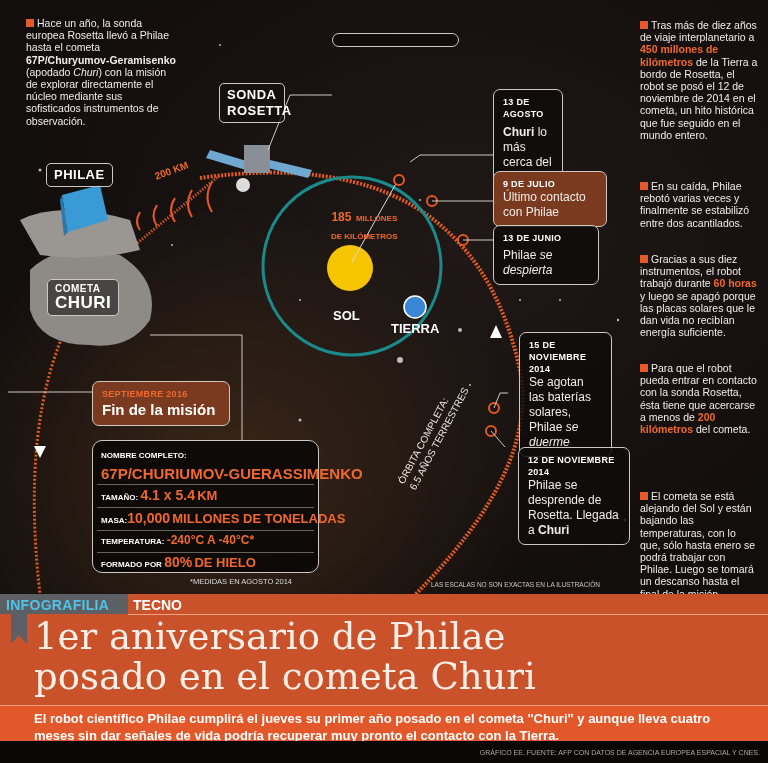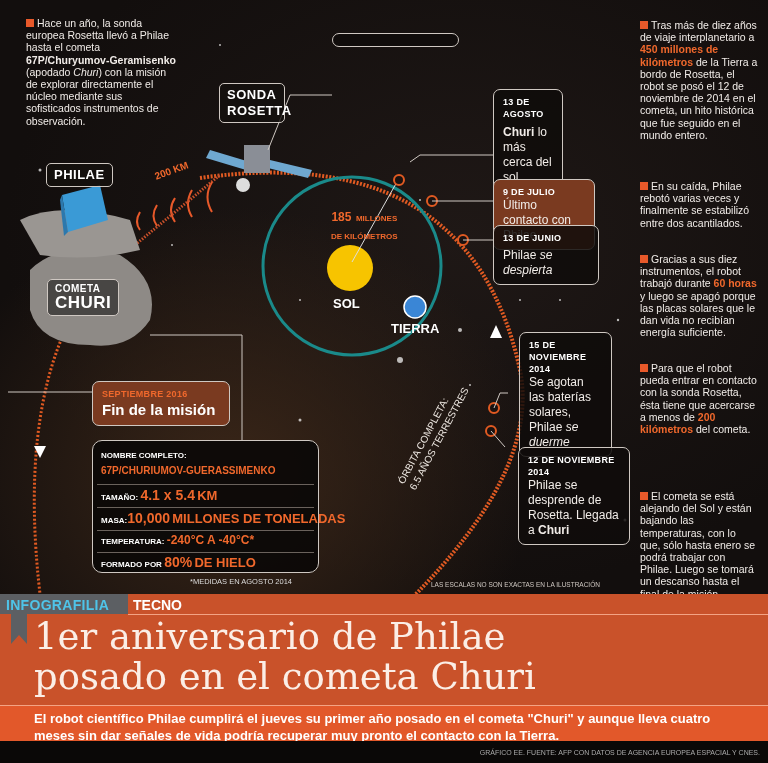--- a/index.html
+++ b/index.html
@@ -116,36 +116,36 @@
   <div style="font-size:10px;line-height:11px;">COMETA</div>
   <div style="font-size:17px;line-height:18px;">CHURI</div>
 </div>
 <div style="position:absolute;left:154px;top:165px;font-size:10px;font-weight:bold;color:#f0682c;transform:rotate(-20deg);">200 KM</div>
 
 <div style="position:absolute;left:331px;top:207px;color:#f0682c;font-weight:bold;text-align:center;">
   <span style="font-size:12px;">185</span>
   <span style="font-size:8px;">MILLONES</span><br>
   <span style="font-size:8px;">DE KILÓMETROS</span>
 </div>
-<div style="position:absolute;left:333px;top:296px;font-size:13px;font-weight:bold;">SOL</div>
+<div style="position:absolute;left:333px;top:308px;font-size:13px;font-weight:bold;">SOL</div>
 <div style="position:absolute;left:391px;top:321px;font-size:13px;font-weight:bold;">TIERRA</div>
 
 <div style="position:absolute;left:395px;top:480px;font-size:10px;line-height:13px;transform:rotate(-62deg);transform-origin:left top;color:#ece6e0;">
   <div>ÓRBITA COMPLETA:</div>
   <div>6.5 AÑOS TERRESTRES</div>
 </div>
 <div style="position:absolute;left:431px;top:581px;font-size:6.5px;color:#cfc8c2;">LAS ESCALAS NO SON EXACTAS EN LA ILUSTRACIÓN</div>
 
 <div class="box" style="left:332px;top:33px;width:127px;">
 </div>
 <div class="box" style="left:493px;top:89px;width:70px;">
   <div class="d" style="margin-bottom:5px;">13 DE AGOSTO</div>
   <div class="t"><span class="b">Churi</span><span> lo más cerca del sol</span></div>
 </div>
-<div class="box brown" style="left:493px;top:171px;width:102px;margin-top:8px;">
+<div class="box brown" style="left:493px;top:171px;width:114px;">
   <div class="d">9 DE JULIO</div>
   <div class="t">Último contacto con Philae</div>
 </div>
 <div class="box" style="left:493px;top:225px;width:106px;">
   <div class="d" style="margin-bottom:4px;">13 DE JUNIO</div>
   <div class="t"><span>Philae </span><span class="i">se despierta</span></div>
 </div>
 <div class="box" style="left:519px;top:332px;width:93px;">
   <div class="d">15 DE NOVIEMBRE 2014</div>
   <div class="t"><span>Se agotan las baterías solares, Philae </span><span class="i">se duerme</span></div>
@@ -154,21 +154,21 @@
   <div class="d">12 DE NOVIEMBRE 2014</div>
   <div class="t"><span>Philae se desprende de Rosetta. Llegada a </span><span class="b">Churi</span></div>
 </div>
 <div class="box brown" style="left:92px;top:381px;width:138px;">
   <div class="d" style="color:#f0682c;">SEPTIEMBRE 2016</div>
   <div style="font-size:15px;font-weight:bold;line-height:19px;">Fin de la misión</div>
 </div>
 
 <div class="spec">
   <div class="row" style="top:10px;"><span>NOMBRE COMPLETO:</span></div>
-  <div class="row" style="top:24px;"><span class="big" style="font-size:10px;">67P/CHURIUMOV-GUERASSIMENKO</span></div>
+  <div class="row" style="top:24px;"><span class="big" style="font-size:15px;">67P/CHURIUMOV-GUERASSIMENKO</span></div>
   <div class="sep" style="top:43px;"></div>
   <div class="row" style="top:46px;"><span>TAMAÑO:</span> <span class="big">4.1 x 5.4</span> <span class="med">KM</span></div>
   <div class="sep" style="top:66px;"></div>
   <div class="row" style="top:69px;"><span>MASA:</span><span class="big">10,000</span> <span class="med">MILLONES DE TONELADAS</span></div>
   <div class="sep" style="top:89px;"></div>
   <div class="row" style="top:92px;"><span>TEMPERATURA:</span> <span class="big" style="font-size:12px;">-240°C A -40°C*</span></div>
   <div class="sep" style="top:111px;"></div>
   <div class="row" style="top:113px;"><span>FORMADO POR</span> <span class="big">80%</span> <span class="med">DE HIELO</span></div>
 </div>
 <div style="position:absolute;left:190px;top:577px;font-size:7.5px;color:#ddd;">*MEDIDAS EN AGOSTO 2014</div>

